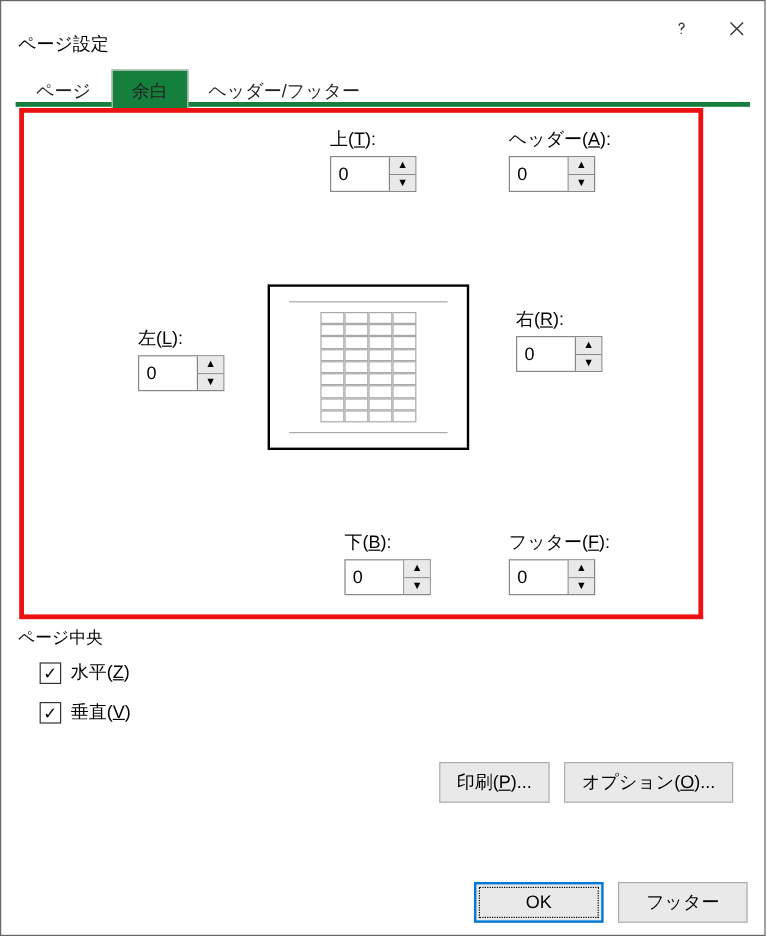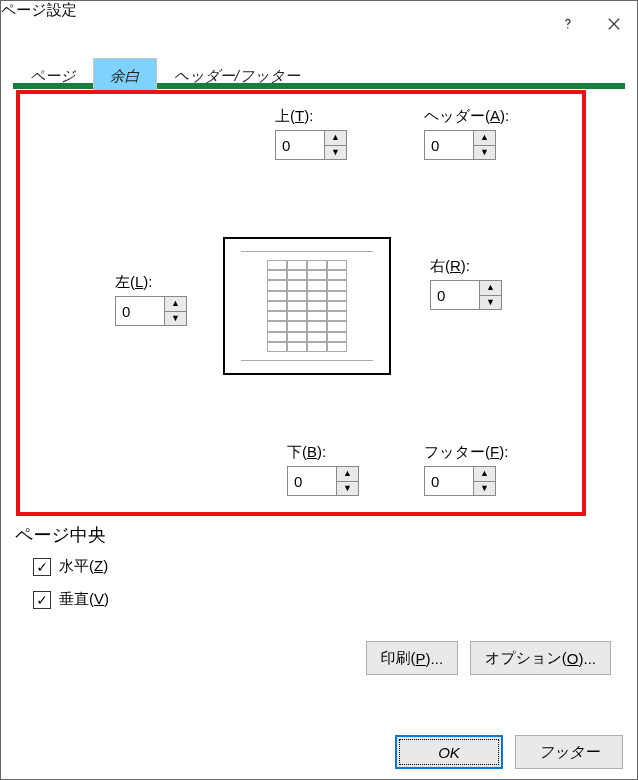--- a/index.html
+++ b/index.html
@@ -1,36 +1,36 @@
 <!DOCTYPE html>
 <html><head>
   <meta charset="utf-8">
   <style>
     * { box-sizing: border-box; margin: 0; padding: 0; font-family: "Yu Gothic UI", "Meiryo UI", "MS UI Gothic", sans-serif; }
     body { background: #fff; width: 638px; height: 780px; border: 1px solid #666; position: relative; }
 
-    .titlebar { height: 46px; display: flex; align-items: flex-start; }
+    .titlebar { height: 46px; display: flex; align-items: flex-end; padding-left: 14px; }
     .titlebar .title { font-size: 15px; }
     .titlebar .spacer { flex: 1; }
     .titlebar .help-btn, .titlebar .close-btn {
       width: 46px; height: 46px; display: flex; align-items: center; justify-content: center;
       font-size: 18px; cursor: pointer;
     }
     .titlebar .help-btn svg, .titlebar .close-btn svg { width: 14px; height: 14px; }
 
     .tabs-wrap { padding: 10px 12px 0 12px; }
-    .tabs { display: flex; border-bottom: 6px solid #15803d; height: 32px; font-style: italic; }
+    .tabs { display: flex; border-bottom: 4px solid #15803d; height: 32px; }
     .tab {
       padding: 4px 16px 0 16px; font-size: 15px; color: #222; border: 1px solid transparent;
       border-bottom: none; position: relative; top: 1px; height: 32px; display: flex; align-items: center;
       cursor: pointer;
     }
     .tab.active {
       border-color: #c5c5c5;
-      background: #7dd3fc;
+      background: #15803d;
     }
 
     .content { padding: 0 12px 0 12px; position: relative; }
     .red-box {
       position: absolute; left: 15px; top: 1px; width: 570px; height: 426px;
       border: 4px solid #ee1111; pointer-events: none;
     }
 
     .margin-area {
       position: relative; height: 430px;
@@ -68,41 +68,41 @@
     .preview .gap { flex: 0 0 8px; }
     .preview .table {
       flex: 1; margin: 0 26px; display: grid;
       grid-template-columns: repeat(4, 1fr);
       grid-template-rows: repeat(9, 1fr);
     }
     .preview .table div { border: 0.5px solid #aaa; }
 
     
     .groupbox { margin-top: 4px; padding: 0 2px; }
-    .groupbox .legend { font-size: 18px; margin-bottom: 10px; }
+    .groupbox .legend { font-size: 14px; margin-bottom: 10px; }
     .cb-row { display: flex; align-items: center; margin: 6px 0 14px 18px; font-size: 15px; cursor: pointer; }
     .cb-row .box {
       width: 18px; height: 18px; border: 1px solid #333; margin-right: 8px;
       display: flex; align-items: center; justify-content: center; font-size: 14px;
     }
 
     
     .btn-row { display: flex; justify-content: flex-end; gap: 12px; padding: 18px 14px 0 14px; }
     .btn {
       height: 34px; padding: 0 14px; font-size: 15px;
       background: #e9e9e9; border: 1px solid #adadad; cursor: pointer;
       display: flex; align-items: center;
     }
 
     .dlg-footer {
       position: absolute; bottom: 0; left: 0; right: 0; height: 54px;
       display: flex; justify-content: flex-end; align-items: center; gap: 12px;
       padding: 0 14px;
     }
-    .dlg-footer .btn { width: 108px; justify-content: center; font-style: italic; }
+    .dlg-footer .btn { width: 108px; justify-content: center; }
     .dlg-footer .btn.default { border: 2px solid #0078d7; outline: 1px dotted #000; outline-offset: -5px; }
   </style>
 </head>
 <body>
 
 <div class="titlebar">
   <span class="title">ページ設定</span>
   <span class="spacer"></span>
   <div class="help-btn">
     <svg viewBox="0 0 16 16">

